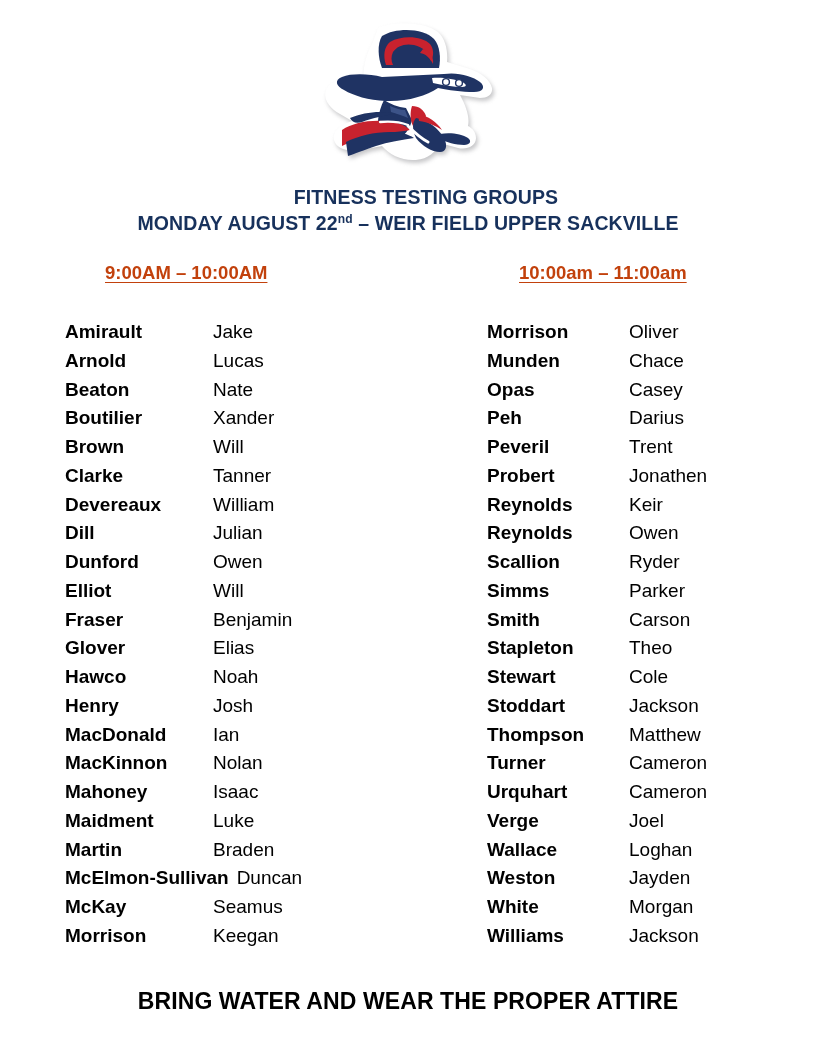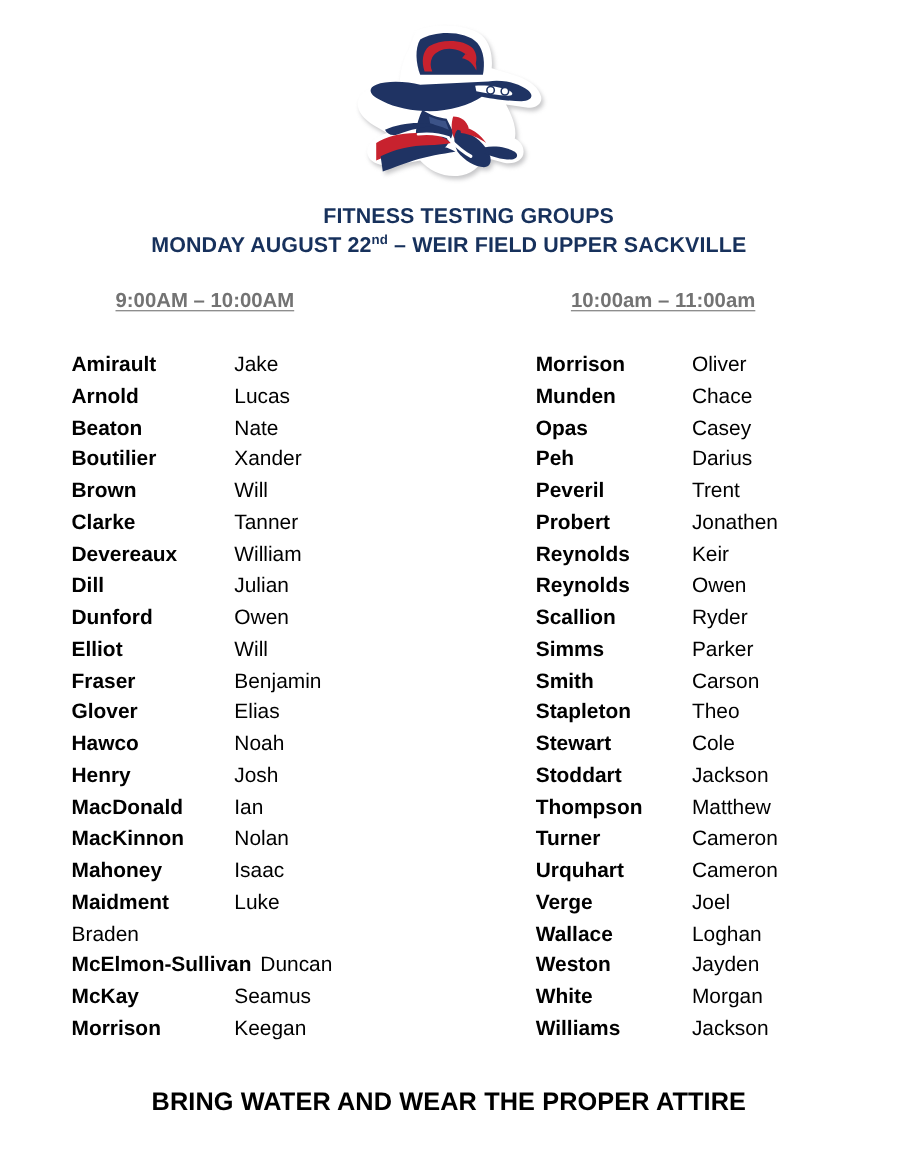--- a/index.html
+++ b/index.html
@@ -56,21 +56,21 @@
   
   .headers {
     position: relative;
     height: 34px;
     margin-top: 26px;
   }
   .col-header {
     position: absolute;
     font-weight: bold;
     font-size: 18.5px;
-    color: #737373;
+    color: #c2410c;
     text-decoration: underline;
     text-underline-offset: 3px;
     white-space: nowrap;
   }
   .col-header.left  { left: 105px; }
   .col-header.right { left: 519px; }
 
   
   .lists {
     position: relative;
@@ -265,20 +265,21 @@
         </div>
         <div class="name-row">
           <span class="surname">Mahoney</span>
           <span class="given">Isaac</span>
         </div>
         <div class="name-row">
           <span class="surname">Maidment</span>
           <span class="given">Luke</span>
         </div>
         <div class="name-row">
+          <span class="surname">Martin</span>
           <span class="given">Braden</span>
         </div>
         <div class="name-row">
           <span class="surname">McElmon-Sullivan</span>
           <span class="given">Duncan</span>
         </div>
         <div class="name-row">
           <span class="surname">McKay</span>
           <span class="given">Seamus</span>
         </div>

